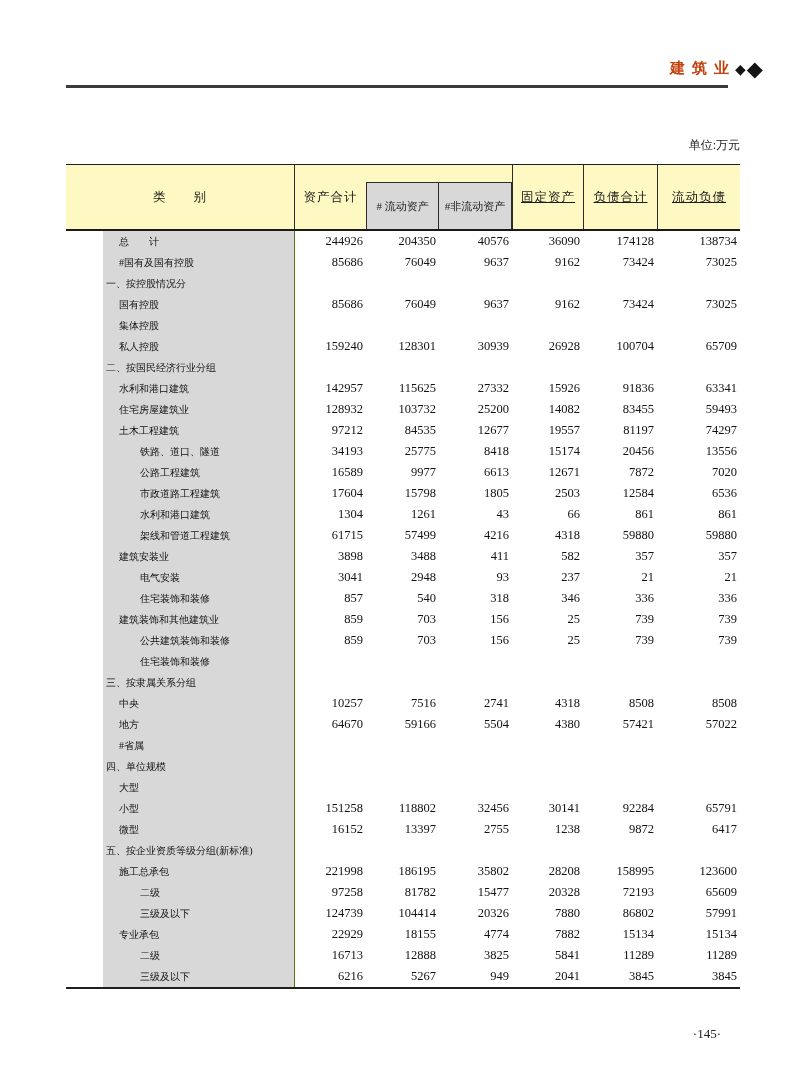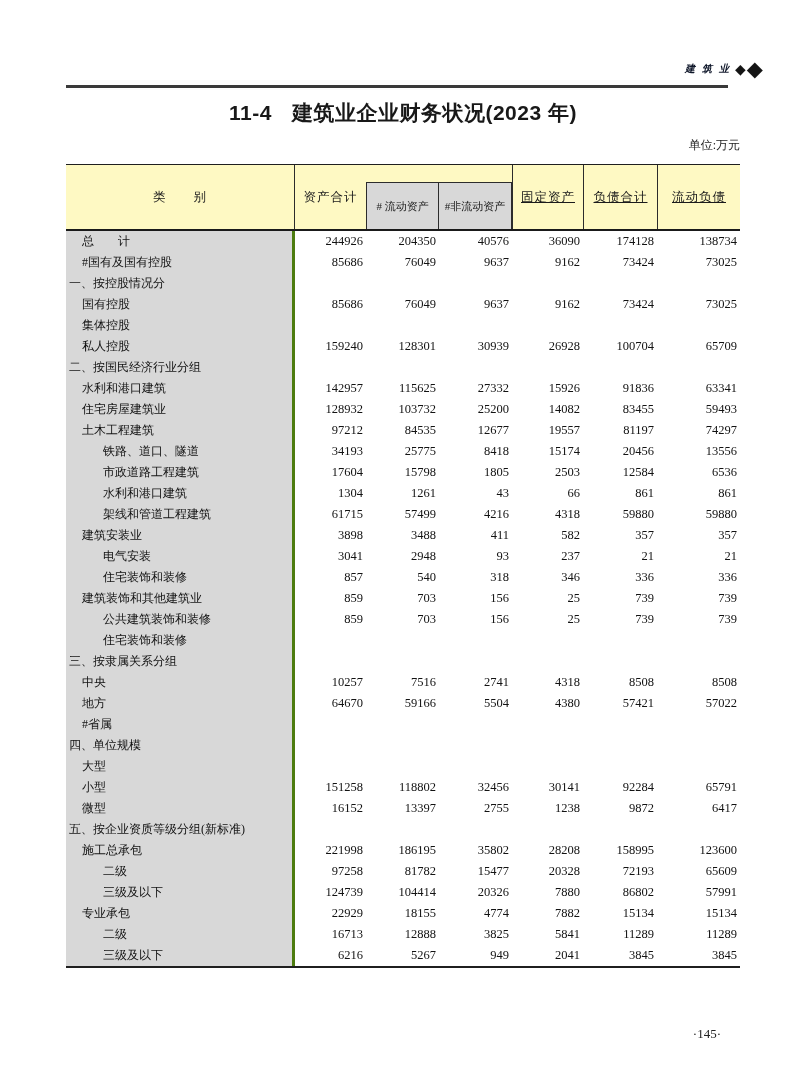--- a/index.html
+++ b/index.html
@@ -13,21 +13,21 @@
   }
   .page { position: absolute; inset: 0; background: #fff; }
 
   
   .corner {
     position: absolute; top: 58px; right: 30px;
     display: flex; align-items: center;
     font-family: "Liberation Sans", "DejaVu Sans", sans-serif;
   }
   .corner-text {
-    font-size: 10px; font-weight: bold; color: #0f172a; letter-spacing: 7px; font-style: italic;
+    font-size: 15px; font-weight: bold; color: #c2410c; letter-spacing: 7px;
   }
   .diamond { color: #141414; line-height: 1; }
   .diamond.small { font-size: 14px; margin-left: -1px; }
   .diamond.large { font-size: 21px; margin-left: 1px; }
 
   .rule {
     position: absolute; left: 66px; top: 85px;
     width: 662px; height: 2.5px; background: #3a3a3a;
   }
 
@@ -76,24 +76,24 @@
   }
   .subbox .th { font-size: 11px; letter-spacing: 0; }
   .subbox .th.first { border-right: 1px solid #2c2c2c; }
 
   .trow {
     display: grid;
     grid-template-columns: 229px 71px 73px 73px 71px 74px 83px;
     height: 21px;
   }
   .stub {
-    background: #d8d8d8; border-right: 3px solid #4d7c0f;
+    background: #d8d8d8; border-right: 1px solid #4d7c0f;
     display: flex; align-items: center;
-    font-size: 12px; color: #121212;
-    white-space: nowrap; overflow: hidden;
+    font-size: 10px; color: #121212;
+    white-space: nowrap; overflow: hidden; margin-left: 37px;
   }
   .stub.indent-0 { padding-left: 3px; }
   .stub.indent-1 { padding-left: 16px; }
   .stub.indent-2 { padding-left: 37px; }
   .val {
     display: flex; align-items: center; justify-content: flex-end;
     padding-right: 3px; font-size: 12.5px; color: #121212;
   }
 
   .pagenum {
@@ -107,23 +107,20 @@
 <div class="page">
 
   <div class="corner">
     <span class="corner-text">建筑业</span>
     <span class="diamond small">◆</span>
     <span class="diamond large">◆</span>
   </div>
 
   <div class="rule"></div>
 
-  <div class="title">
-    <span>11-4</span><span class="gap"></span><span>建筑业企业财务状况(2023 年)</span>
-  </div>
 
   <div class="unit">单位:万元</div>
 
   <div class="table">
     <div class="thead">
       <div class="th stub-h">类　　别</div>
       <div class="th">资产合计</div>
       <div class="subbox">
         <div class="th first"># 流动资产</div>
         <div class="th">#非流动资产</div>
@@ -226,20 +223,29 @@
         <div class="trow">
           <div class="stub indent-2">铁路、道口、隧道</div>
           <div class="val">34193</div>
           <div class="val">25775</div>
           <div class="val">8418</div>
           <div class="val">15174</div>
           <div class="val">20456</div>
           <div class="val">13556</div>
         </div>
         <div class="trow">
+          <div class="stub indent-2">公路工程建筑</div>
+          <div class="val">16589</div>
+          <div class="val">9977</div>
+          <div class="val">6613</div>
+          <div class="val">12671</div>
+          <div class="val">7872</div>
+          <div class="val">7020</div>
+        </div>
+        <div class="trow">
           <div class="stub indent-2">市政道路工程建筑</div>
           <div class="val">17604</div>
           <div class="val">15798</div>
           <div class="val">1805</div>
           <div class="val">2503</div>
           <div class="val">12584</div>
           <div class="val">6536</div>
         </div>
         <div class="trow">
           <div class="stub indent-2">水利和港口建筑</div>

